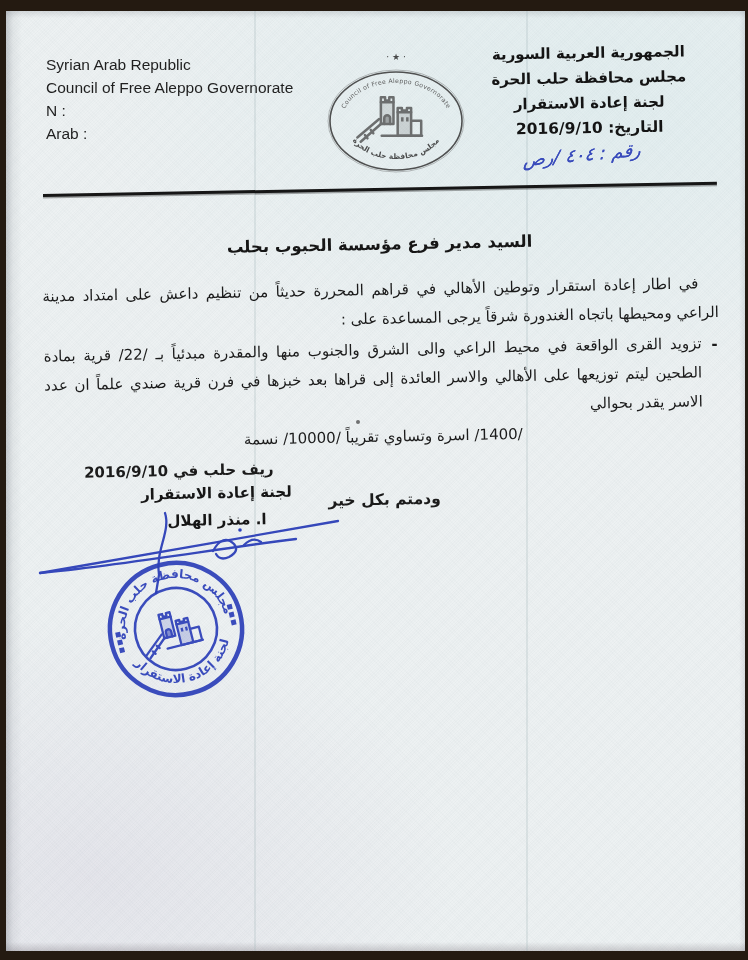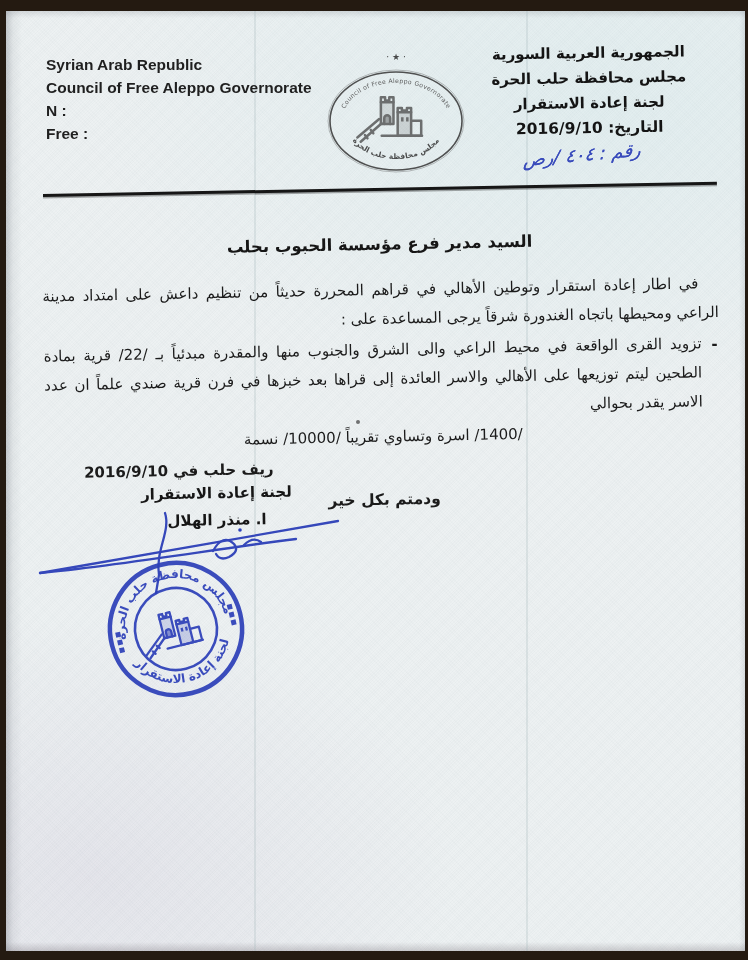--- a/index.html
+++ b/index.html
@@ -27,21 +27,21 @@
       repeating-linear-gradient(-45deg, rgba(120,140,150,.035) 0 1px, rgba(0,0,0,0) 1px 2px),
       var(--paper);
     overflow:hidden;
   }
   .fold{position:absolute;top:0;bottom:0;width:2px;background:rgba(170,185,190,.28);}
   .fold.f1{left:248px}.fold.f2{left:520px}
 
   
   .lh-en{
     position:absolute;left:40px;top:42px;
-    font-family:"Liberation Sans",sans-serif;font-weight:bold;
+    font-family:"Liberation Sans",sans-serif;font-weight:normal;
     font-size:15.5px;line-height:23px;color:#1f1f1f;
   }
   .lh-logo{position:absolute;left:320px;top:34px;width:140px;height:132px;opacity:.88;}
   .lh-ar{
     position:absolute;right:24px;top:30px;width:264px;
     direction:rtl;text-align:center;font-weight:bold;
     font-size:15px;line-height:25px;color:#141414;
     transform:rotate(-1deg);
   }
   .lh-ar .date-line{font-size:15.5px;}
@@ -121,21 +121,21 @@
 
 <div class="paper">
 
   <div class="fold f1"></div>
   <div class="fold f2"></div>
 
   <div class="lh-en">
     <div>Syrian Arab Republic</div>
     <div>Council of Free Aleppo Governorate</div>
     <div>N :</div>
-    <div>Free :</div>
+    <div>Arab :</div>
   </div>
 
   <div class="lh-logo">
     <svg viewBox="0 0 140 132" width="140" height="132">
       <text x="70" y="15" text-anchor="middle" font-size="9" fill="#333">· ★ ·</text>
       <ellipse cx="70" cy="76" rx="66" ry="49" fill="none" stroke="#3b3b3b" stroke-width="1.6"></ellipse>
       <ellipse cx="70" cy="76" rx="68" ry="51" fill="none" stroke="#3b3b3b" stroke-width=".8" opacity=".45"></ellipse>
       <defs>
         <path id="logo-top-arc" d="M16 76 A 54 38 0 0 1 124 76"></path>
         <path id="logo-bottom-arc" d="M22 82 A 48 32 0 0 0 118 82"></path>

